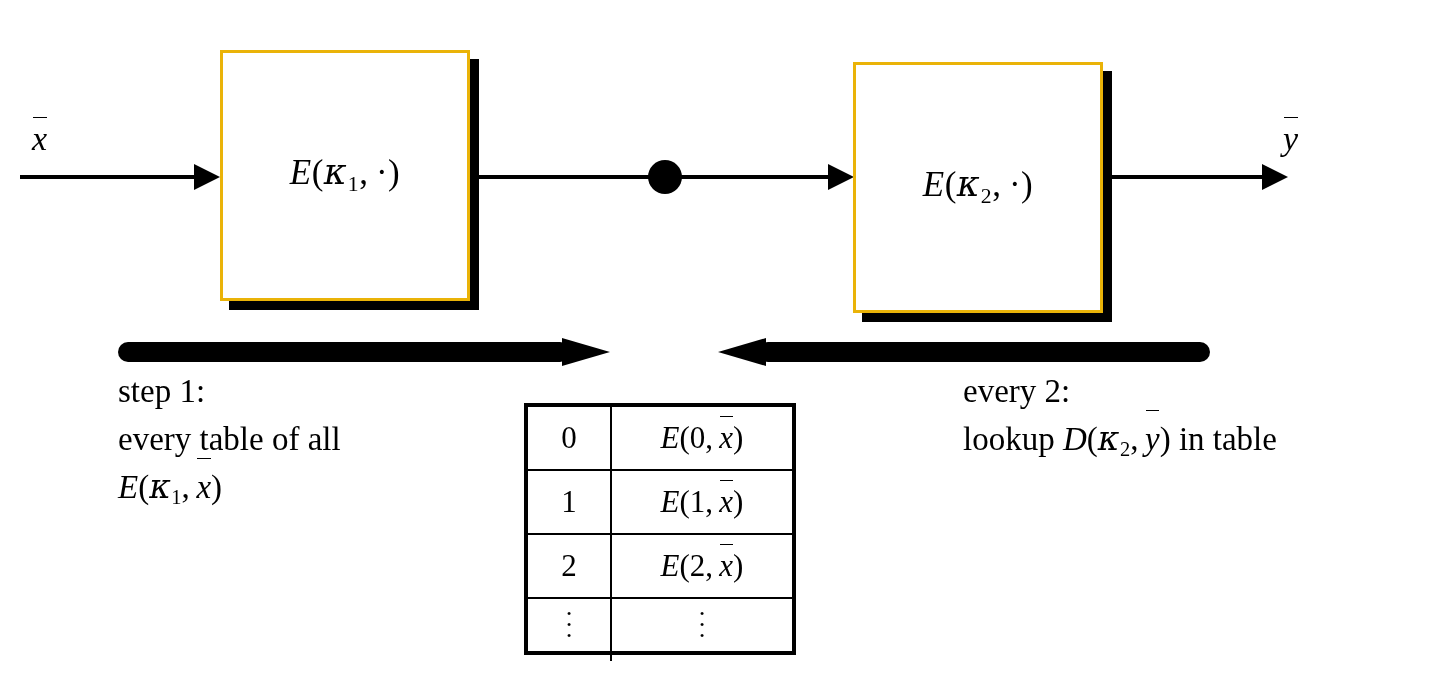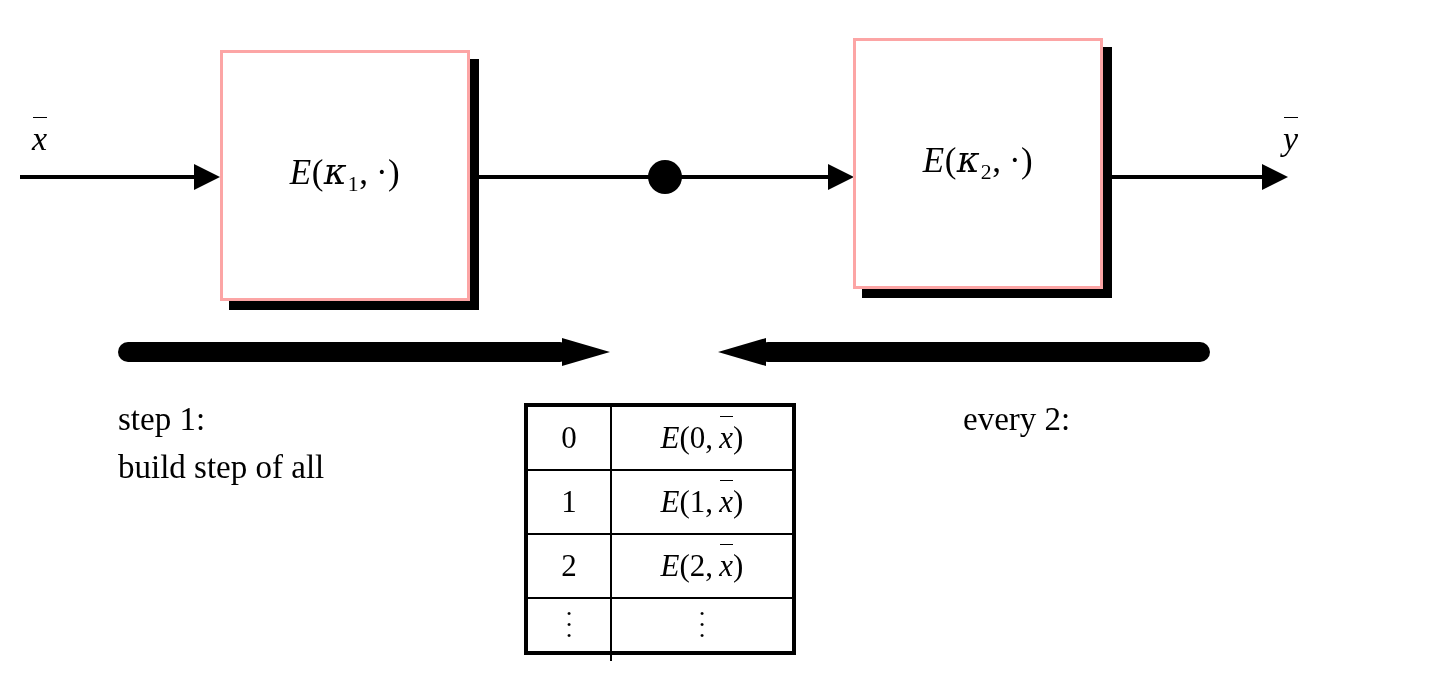--- a/index.html
+++ b/index.html
@@ -21,28 +21,28 @@
     left: 0; top: 0;
     width: 1452px;
     height: 680px;
   }
 
   
   .cipher-box {
     position: absolute;
     box-sizing: border-box;
     background: #ffffff;
-    border: 3px solid #fca5a5;
+    border: 3px solid #eab308;
     box-shadow: 9px 9px 0 0 #000000;
     display: flex;
     align-items: center;
     justify-content: center;
   }
   #box-e1 { left: 220px; top: 50px; width: 250px; height: 251px; }
-  #box-e2 { left: 853px; top: 38px; width: 250px; height: 251px; align-items: center; }
+  #box-e2 { left: 853px; top: 62px; width: 250px; height: 251px; align-items: center; }
 
   .cipher-label {
     font-size: 35px;
     line-height: 1;
     white-space: nowrap;
     font-style: italic;
     letter-spacing: 0.5px;
   }
 
   
@@ -133,21 +133,20 @@
   #step2-arrow { left: 718px; top: 338px; width: 492px; }
   #step2-arrow .shaft { left: 40px; width: 452px; }
   #step2-arrow .tip   { left: 0; border-right: 48px solid #000000; }
 
   
   .caption {
     position: absolute;
     font-size: 33px;
     line-height: 48px;
     white-space: nowrap;
-    margin-top: 28px;
   }
   #caption-step1 { left: 118px; top: 367px; }
   #caption-step2 { left: 963px; top: 367px; }
 
   
   #lookup-table {
     position: absolute;
     left: 524px; top: 403px;
     width: 272px; height: 252px;
     box-sizing: border-box;
@@ -213,25 +212,27 @@
     <div class="tip"></div>
   </div>
 
   <div class="step-arrow" id="step2-arrow">
     <div class="shaft"></div>
     <div class="tip"></div>
   </div>
 
   <div class="caption" id="caption-step1">
     <div>step 1:</div>
-    <div>build step of all</div>
+    <div>every table of all</div>
+    <div><span class="mathvar">E</span><span class="upright">(</span><span class="kappa">κ</span><span class="sub">1</span><span class="upright">, </span><span class="ovl">x</span><span class="upright">)</span></div>
   </div>
 
   <div class="caption" id="caption-step2">
     <div>every 2:</div>
+    <div><span class="upright">lookup </span><span class="mathvar">D</span><span class="upright">(</span><span class="kappa">κ</span><span class="sub">2</span><span class="upright">, </span><span class="ovl">y</span><span class="upright">) in table</span></div>
   </div>
 
   <div id="lookup-table">
     <table>
       <tbody>
         <tr>
           <td class="key-cell">0</td>
           <td><span class="mathvar">E</span><span class="upright">(0, </span><span class="ovl">x</span><span class="upright">)</span></td>
         </tr>
         <tr>

